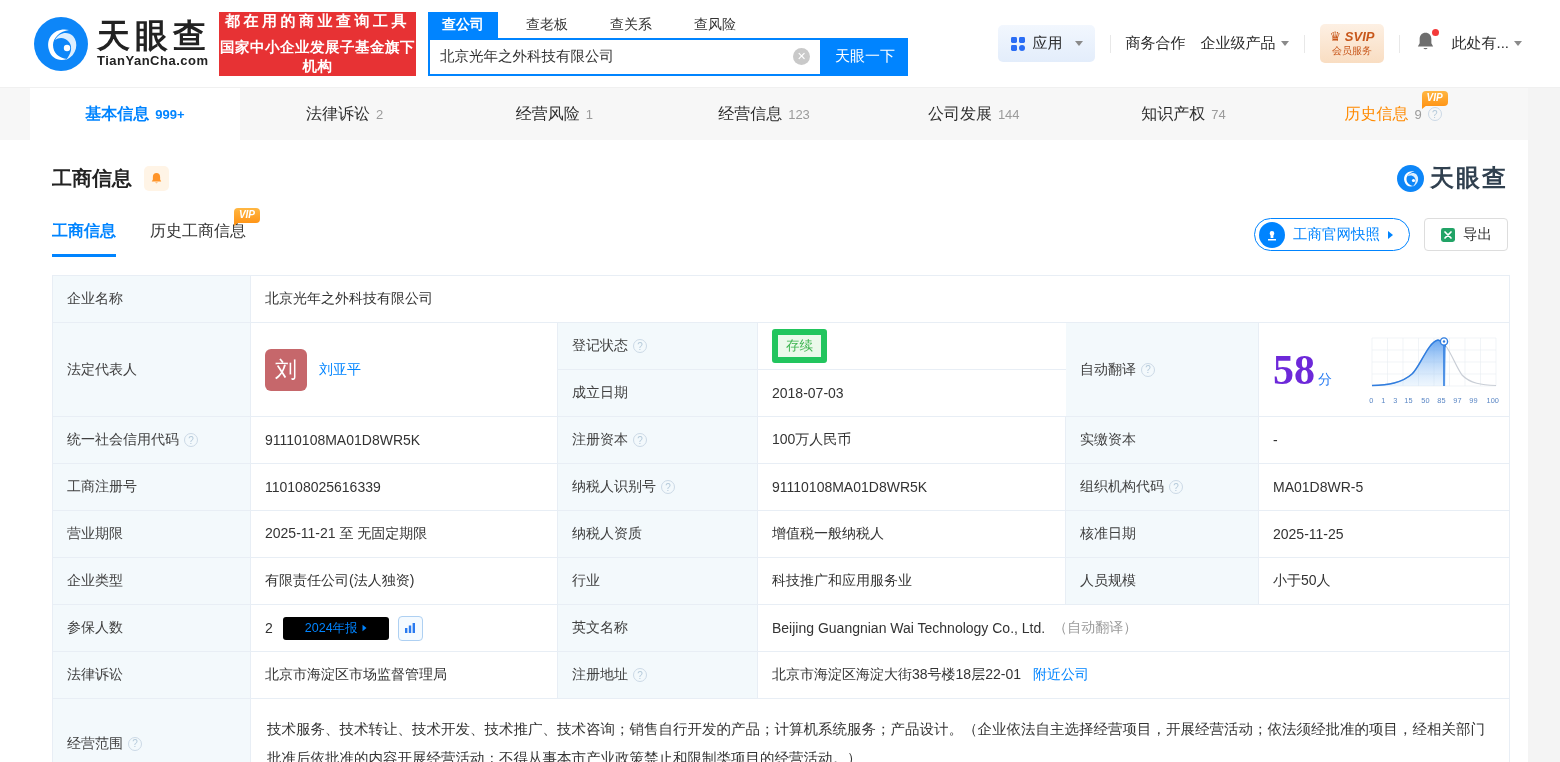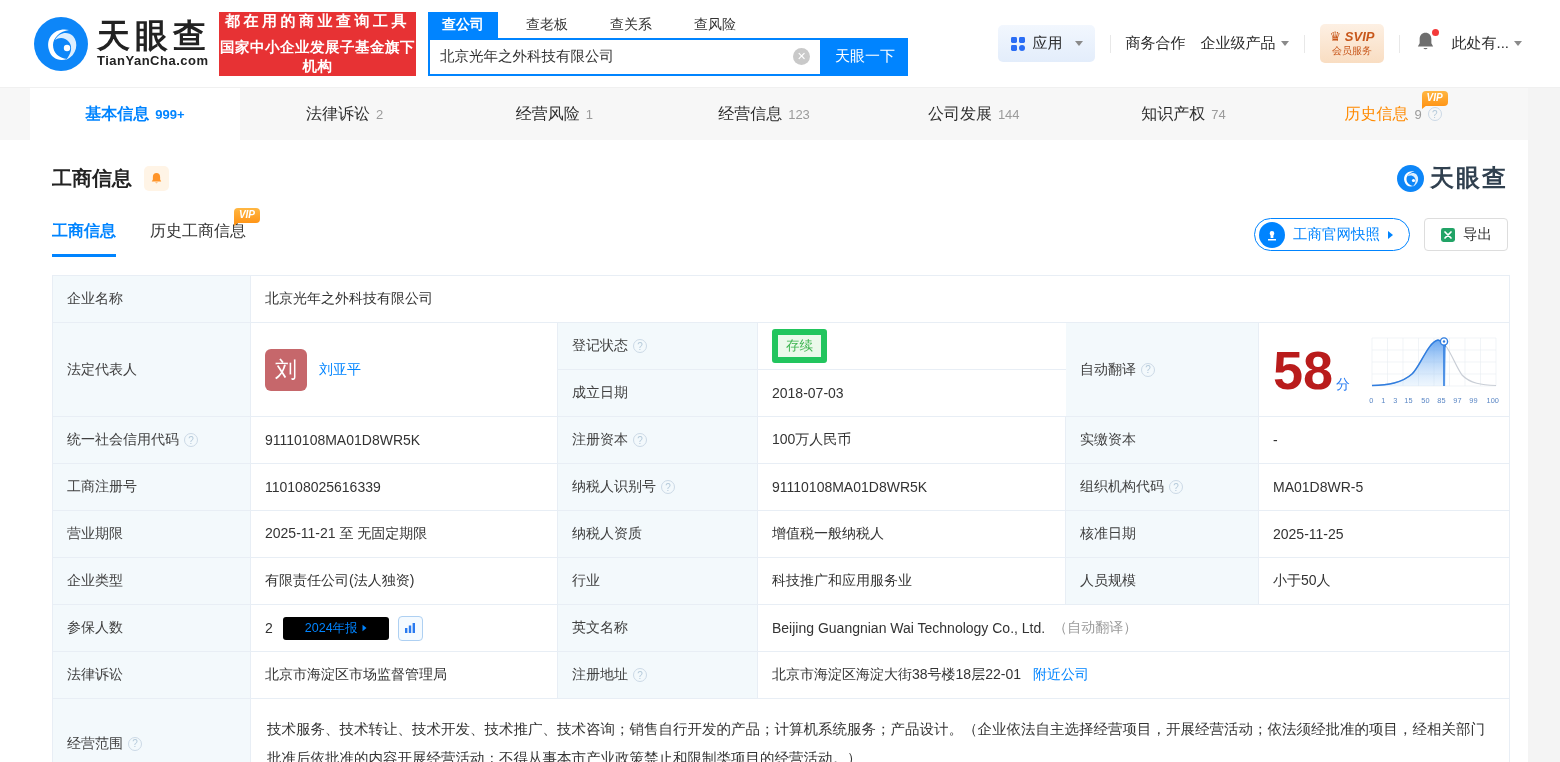--- a/index.html
+++ b/index.html
@@ -99,21 +99,21 @@
   .h47{height:47px} .h94{height:94px}
   .mid { width:508px; flex:none; display:flex; flex-direction:column; }
   .mid .tr { flex:1; }
   .mid .td { height:47px; }
   .avatar { width:42px; height:42px; border-radius:6px; background:#c6676b; color:#fff; font-size:22px;
     display:flex; align-items:center; justify-content:center; margin-right:12px; flex:none; cursor:pointer; }
   .blue-link { color:#0084ff; cursor:pointer; }
   .status-badge { background:#ebf9eb; border:6px solid #22c55e; color:#3eb551; font-size:13.5px;
     border-radius:3px; padding:2px 8px; }
   .score-cell { justify-content:space-between; padding-right:10px; }
-  .score-num { color:#b91c1c; font-size:54px; font-weight:700; line-height:1; }
+  .score-num { color:#6d28d9; font-size:42px; font-weight:700; line-height:1;font-family:Liberation Serif, serif; }
   .score-unit { color:#2479f2; font-size:14px; margin-left:3px; }
   .score-chart { width:130px; }
   .ticks { display:flex; justify-content:space-between; margin-top:1px; }
   .ticks span { font-size:8px; color:#5b87c5; transform:scale(.92); }
   .report-badge { background:#000000; color:#0084ff; font-size:12.5px; padding:3px 22px; border-radius:3px;
     margin-left:10px; display:inline-flex; align-items:center; gap:4px; cursor:pointer; }
   .report-badge .rarrow{ border-left-color:#0084ff; transform:scale(.8); }
   .chart-ic-btn { width:25px; height:25px; border:1px solid #aed0f2; border-radius:4px; background:#f4faff;
     margin-left:9px; display:flex; align-items:center; justify-content:center; cursor:pointer; }
   .gray-note { color:#9b9b9b; margin-left:8px; }

